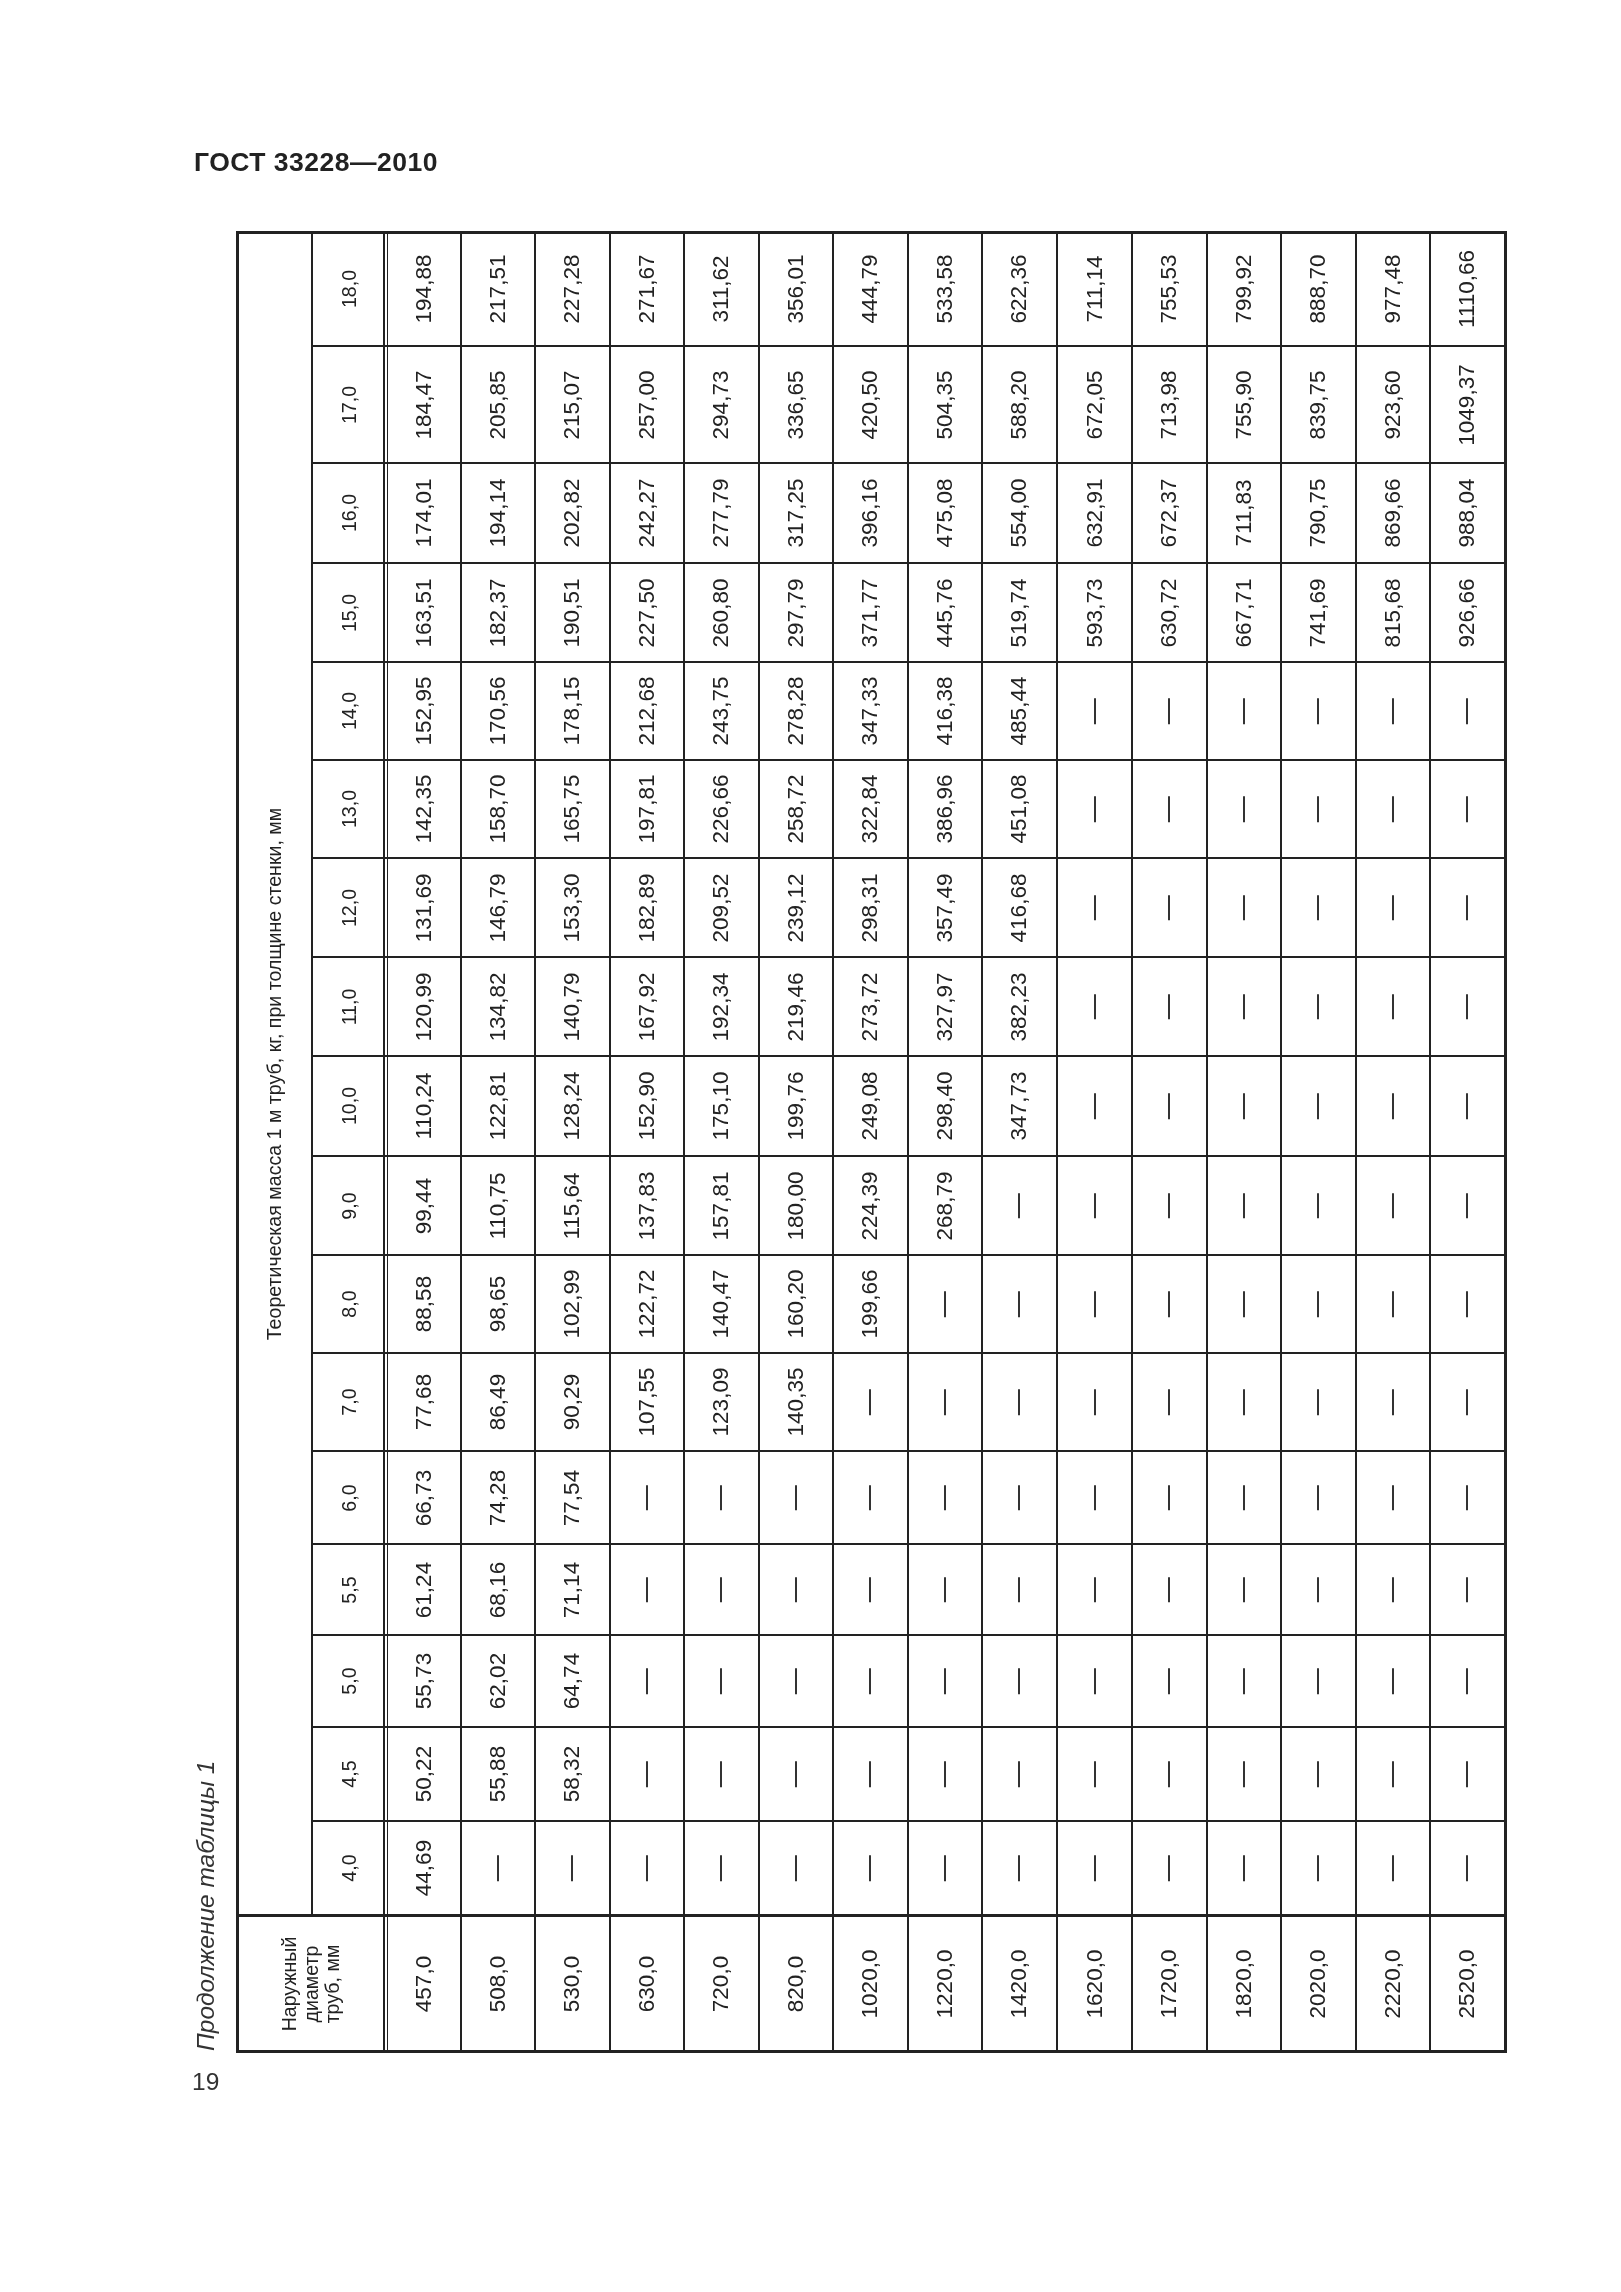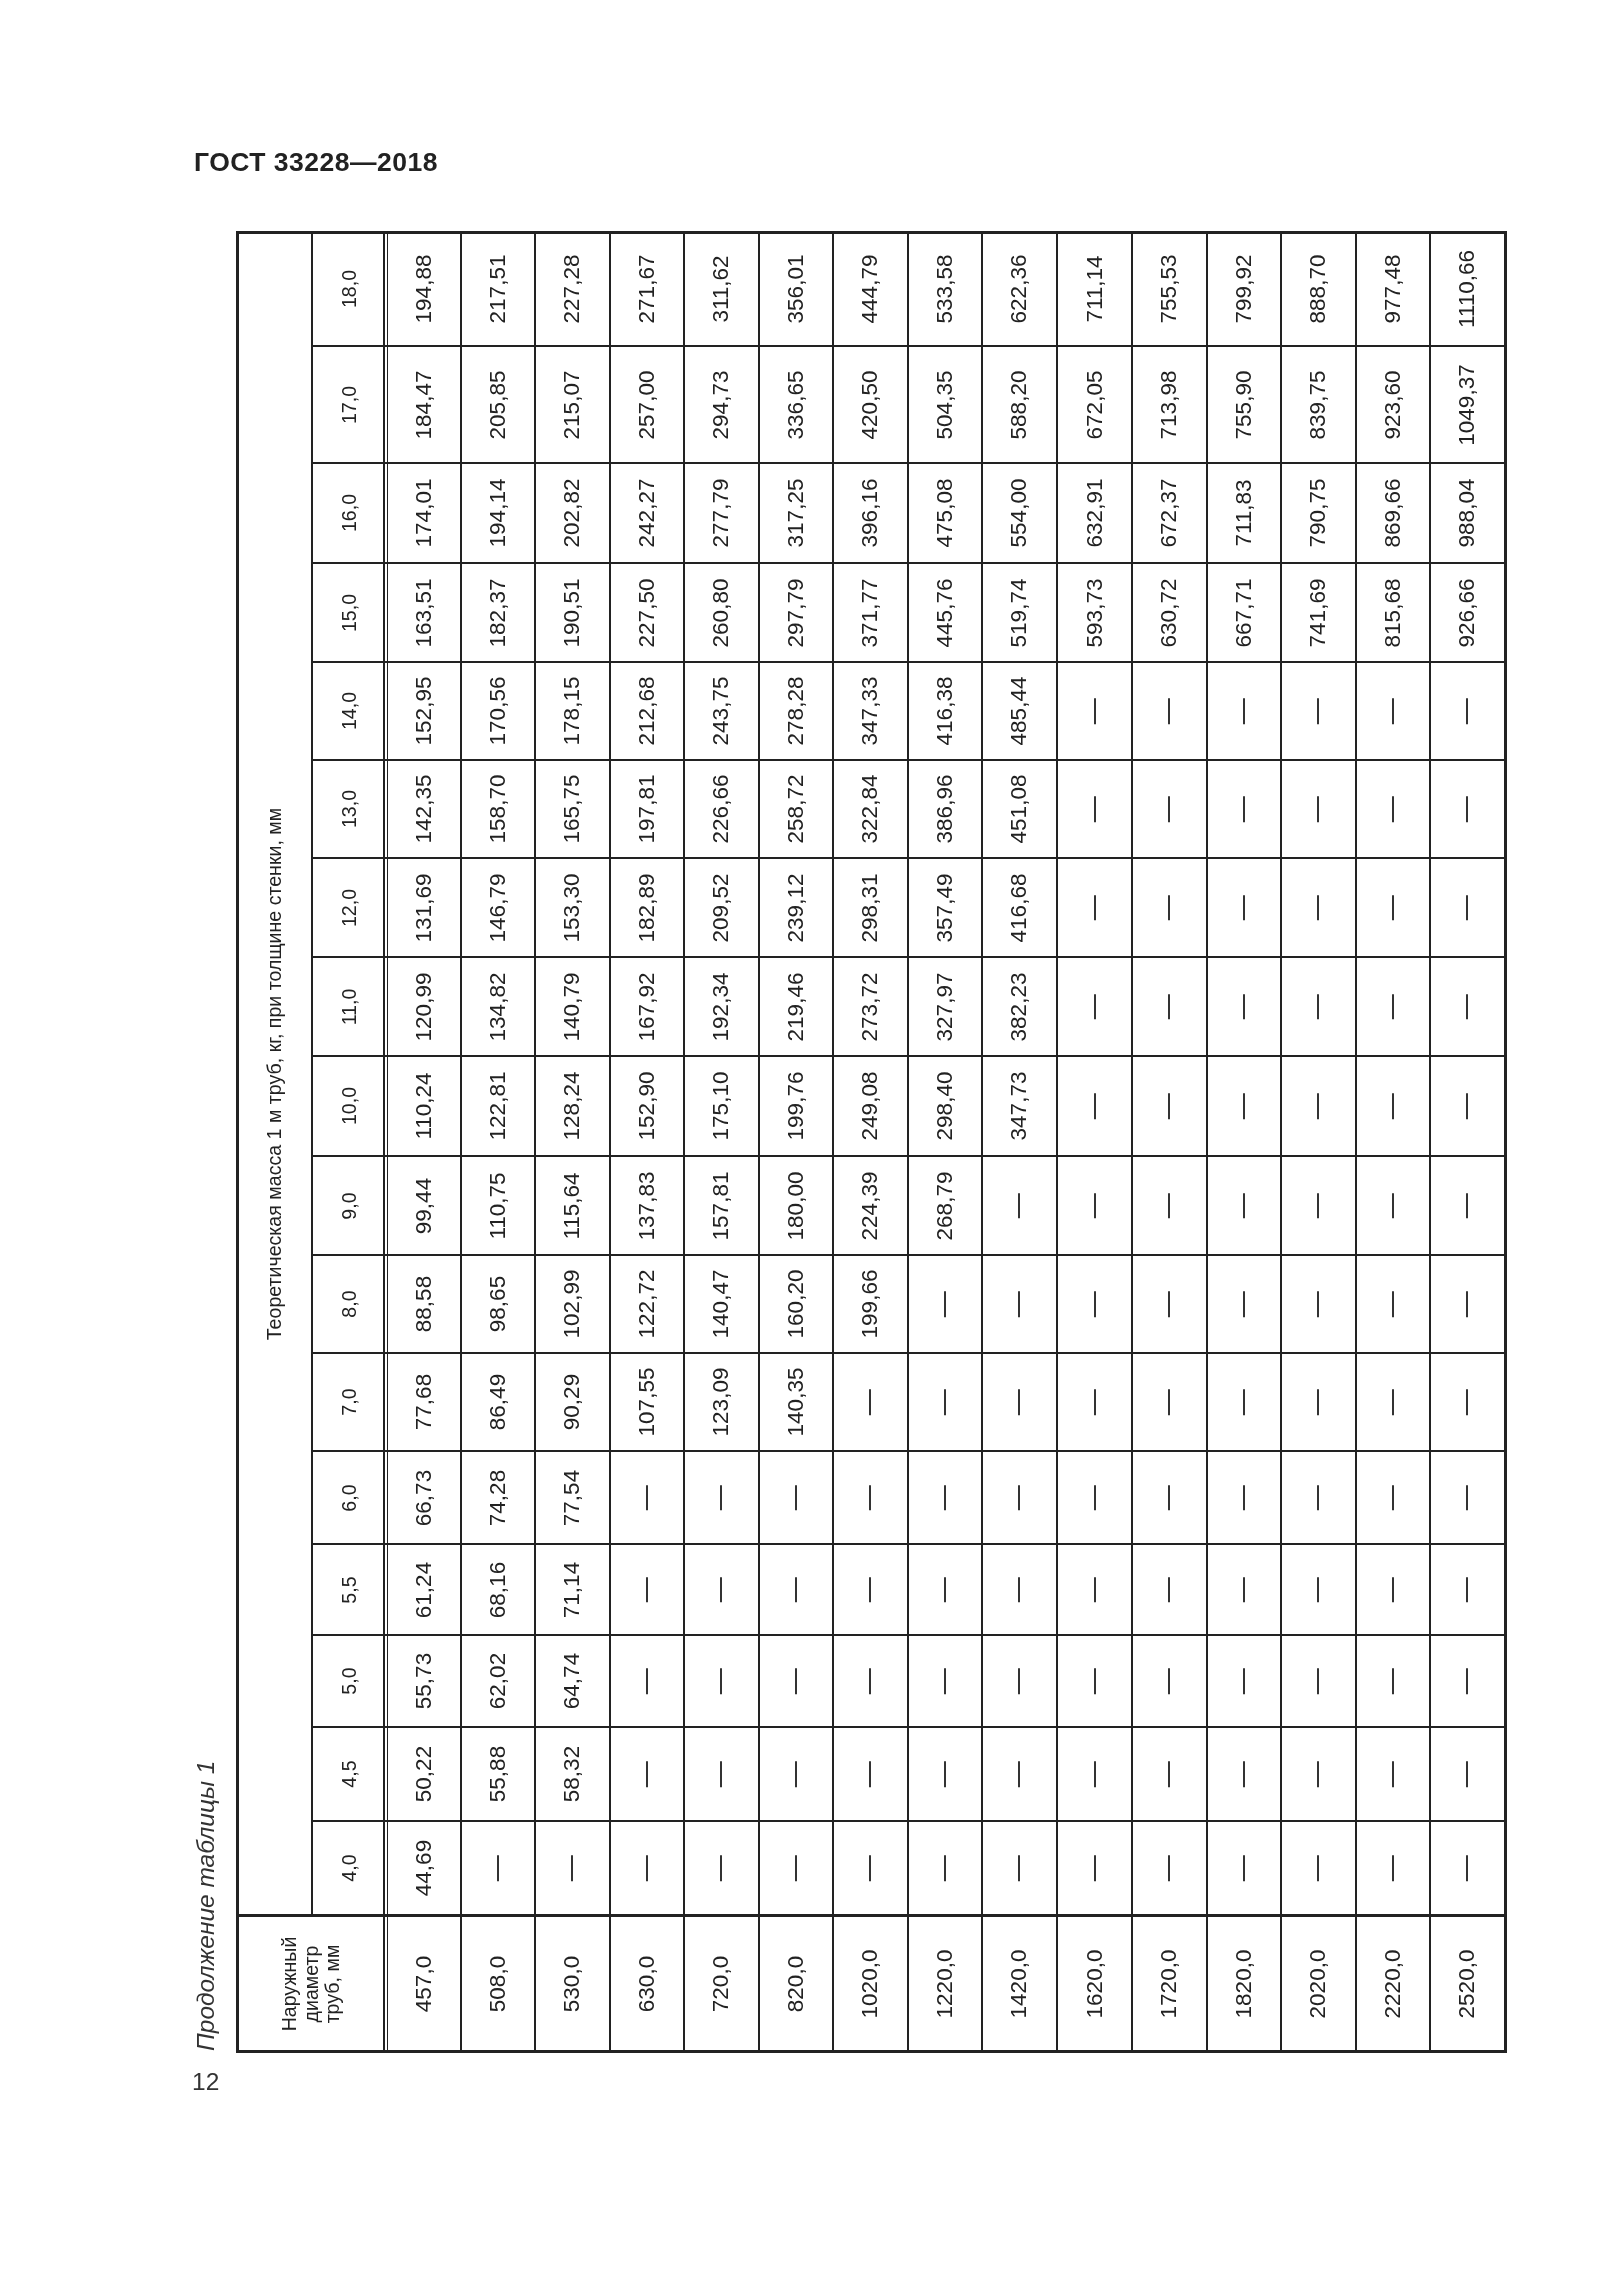--- a/index.html
+++ b/index.html
@@ -10,25 +10,25 @@
   .grid { position:absolute; left:0; top:0; }
   .cell { position:absolute; box-sizing:border-box; }
   .vtext { position:absolute; left:50%; top:50%; transform:translate(-50%,-50%) rotate(-90deg); white-space:nowrap; font-size:22.5px; color:#222; }
   .hdr { font-size:19.6px; }
   .dash { position:absolute; left:50%; top:50%; width:2px; height:25.5px; background:#333; transform:translate(-50%,-50%); }
   .line { position:absolute; background:#222; }
 </style>
 </head>
 <body>
 
-<div class="title">ГОСТ 33228—2018</div>
+<div class="title">ГОСТ 33228—2010</div>
 
 <div class="caption">Продолжение таблицы 1</div>
 
-<div class="pagenum">12</div>
+<div class="pagenum">19</div>
 
 <div id="grid" class="grid">
   <div class="cell" style="left:237px;top:232px;width:74px;height:1683px;">
     <span class="vtext hdr">Теоретическая масса 1 м труб, кг, при толщине стенки, мм</span>
   </div>
   <div class="cell" style="left:237px;top:1915px;width:148px;height:137px;">
     <span class="vtext hdr" style="line-height:21.6px;text-align:center;">
       <span>Наружный</span><br>
       <span>диаметр</span><br>
       <span>труб, мм</span>

